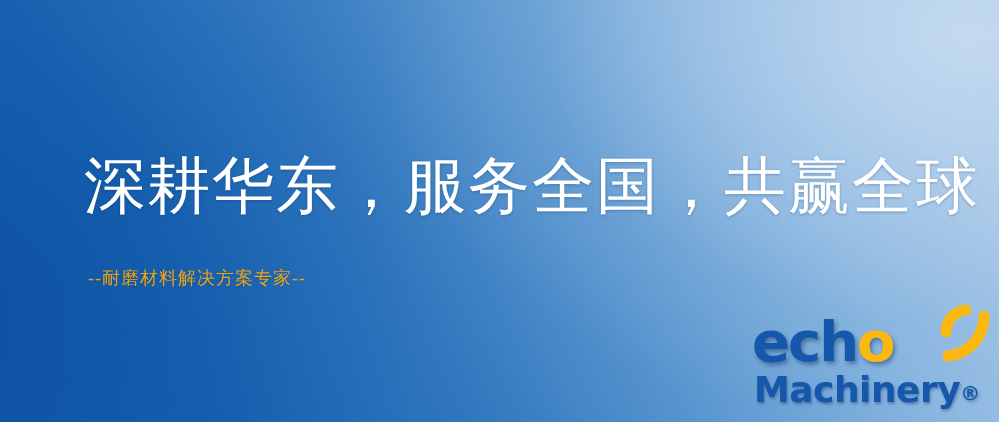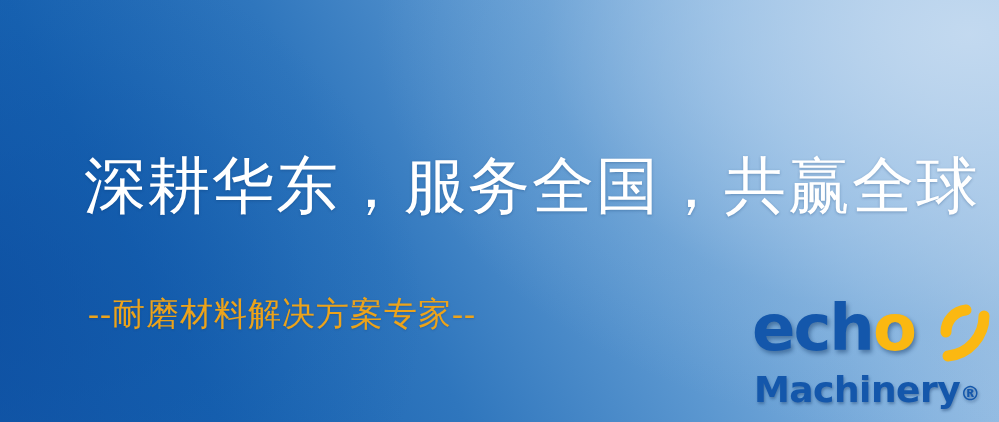--- a/index.html
+++ b/index.html
@@ -67,43 +67,42 @@
     text-shadow: 0 1px 3px rgba(10, 50, 100, 0.30);
   }
 
   
   #subtitle {
     position: absolute;
     left: 88px;
     top: 266px;
     color: #eca31a;
     font-family: "Liberation Serif", "DejaVu Serif", serif;
-    font-size: 33px;
+    font-size: 18px;
     letter-spacing: 1px;
     white-space: nowrap;
     text-shadow: 0 1px 2px rgba(20, 60, 110, 0.28);
-    margin-top: 26px;
   }
 
   
   #logo {
     position: absolute;
     left: 752px;
     top: 296px;
     width: 247px;
     height: 126px;
   }
 
   #logo-wordmark {
     position: absolute;
     left: 0;
-    top: 0;
+    top: 18px;
     font-family: "DejaVu Sans", "Liberation Sans", sans-serif;
     font-weight: bold;
-    font-size: 64px;
+    font-size: 56px;
     line-height: 1;
     letter-spacing: -2px;
     white-space: nowrap;
     text-shadow: 2px 3px 4px rgba(12, 48, 96, 0.45);
   }
 
   .logo-ech  { color: #1457ab; }
   .logo-o    { color: #fbb811; }
 
   #logo-arcs {

